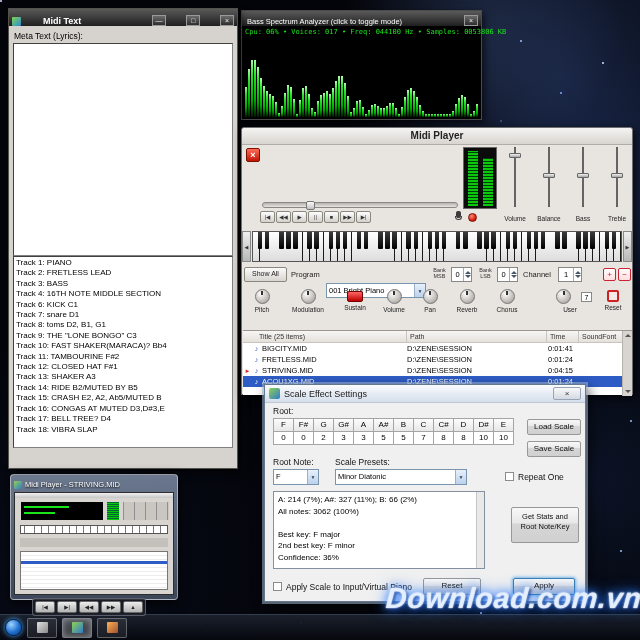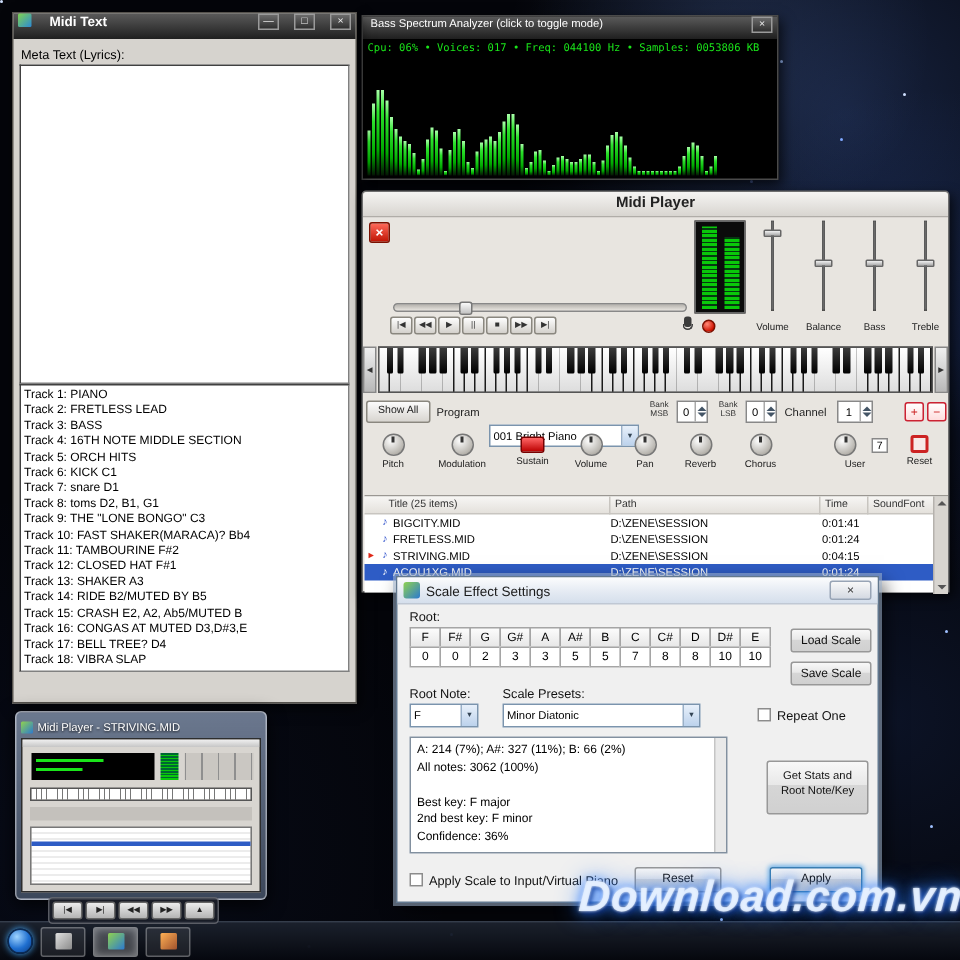--- a/index.html
+++ b/index.html
@@ -12,33 +12,33 @@
       radial-gradient(circle at 93% 75%, rgba(70,120,240,.12), transparent 25%),
       radial-gradient(circle at 10% 88%, rgba(50,90,200,.08), transparent 30%),
       #04050a; }
   .speckles::before { content:""; position:absolute; width:2px; height:2px; border-radius:50%; background:#cfe0ff;
     box-shadow:520px 40px #9fc0ff,560px 92px #7fa8ff,602px 62px #cfe0ff,612px 200px #89b0ff,592px 300px #6f9aff,
                630px 420px #9fc0ff,545px 500px #5f8aef,480px 612px #9fc0ff,300px 622px #6f9aff,205px 630px #44598f,
                620px 550px #9fc0ff,500px 120px #44598f; }
 
   
   .win { position:absolute; box-shadow:2px 3px 8px rgba(0,0,0,.7); }
-  .dark-tb { height:17px; background:linear-gradient(#5a5a5a,#1f1f1f); display:flex; align-items:flex-start; gap:10px; padding:0 3px; }
+  .dark-tb { height:17px; background:linear-gradient(#5a5a5a,#1f1f1f); display:flex; align-items:flex-end; gap:20px; padding:0 3px; }
   .dark-tb-icon { width:9px; height:9px; background:linear-gradient(135deg,#7fd34f,#2c8ad6); border-radius:1px; flex:none; }
   .dark-tb-title { flex:1; color:#fff; font-size:9px; font-weight:bold; white-space:nowrap; overflow:hidden; padding-left:2px; }
   .dark-tb-btn { width:14px; height:11px; background:linear-gradient(#6b6b6b,#2e2e2e); border:1px solid #9a9a9a; color:#eee; font-size:7px; line-height:9px; text-align:center; flex:none; }
   .miditext { left:8px; top:8px; width:230px; height:461px; background:#d6d3ce; border:1px solid #55524d; z-index:3; }
   .classic-body { padding:3px 4px; }
   .c-label { font-size:8.5px; color:#000; margin:2px 0 2px 1px; }
   .white-box { background:#fff; border:1px solid #808080; border-top-color:#404040; border-left-color:#404040; overflow:hidden; }
   .trackbox { height:192px; padding:1px 2px; }
   .trk { font-size:8px; line-height:10.4px; white-space:nowrap; color:#000; }
 
   
-  .spectrum { left:241px; top:10px; width:278px; height:110px; background:#000; border:1px solid #4a4a4a; z-index:2; }
+  .spectrum { left:241px; top:10px; width:241px; height:110px; background:#000; border:1px solid #4a4a4a; z-index:2; }
   .spectrum .dark-tb { height:15px; }
   .spectrum .dark-tb-title { font-weight:normal; font-size:7.5px; }
   .spec-body { position:relative; height:93px; padding:2px 3px; }
   .spec-status { color:#1ae51a; font-size:7px; font-family:"DejaVu Sans Mono",monospace; white-space:nowrap; }
   .spec-bars { position:absolute; left:3px; right:3px; bottom:2px; height:72px; display:flex; align-items:flex-end; gap:1px; }
   .spec-bar { width:2px; flex:none; background:linear-gradient(to top,#041604,#0a0 30%,#2ce22c 75%,#aaffaa); }
 
   
   .player { left:241px; top:127px; width:392px; height:268px; background:#e8e5e0; border:1px solid #6f6f6f; border-radius:3px 3px 0 0; z-index:4; }
   .player-tb { height:17px; background:linear-gradient(#f5f4f2,#d8d5d0); border-bottom:1px solid #b0ada8; text-align:center; font-size:10px; font-weight:bold; color:#222; line-height:16px; border-radius:3px 3px 0 0; }
@@ -175,21 +175,20 @@
       <span class="dark-tb-btn">×</span>
     </div>
     <div class="classic-body">
       <div class="c-label">Meta Text (Lyrics):</div>
       <div class="white-box" style="height:213px"></div>
       <div class="white-box trackbox">
         <div class="trk">Track 1: PIANO</div>
         <div class="trk">Track 2: FRETLESS LEAD</div>
         <div class="trk">Track 3: BASS</div>
         <div class="trk">Track 4: 16TH NOTE MIDDLE SECTION</div>
-        <div class="trk">Track 5: ORCH HITS</div>
         <div class="trk">Track 6: KICK C1</div>
         <div class="trk">Track 7: snare D1</div>
         <div class="trk">Track 8: toms D2, B1, G1</div>
         <div class="trk">Track 9: THE "LONE BONGO" C3</div>
         <div class="trk">Track 10: FAST SHAKER(MARACA)? Bb4</div>
         <div class="trk">Track 11: TAMBOURINE F#2</div>
         <div class="trk">Track 12: CLOSED HAT F#1</div>
         <div class="trk">Track 13: SHAKER A3</div>
         <div class="trk">Track 14: RIDE B2/MUTED BY B5</div>
         <div class="trk">Track 15: CRASH E2, A2, Ab5/MUTED B</div>

